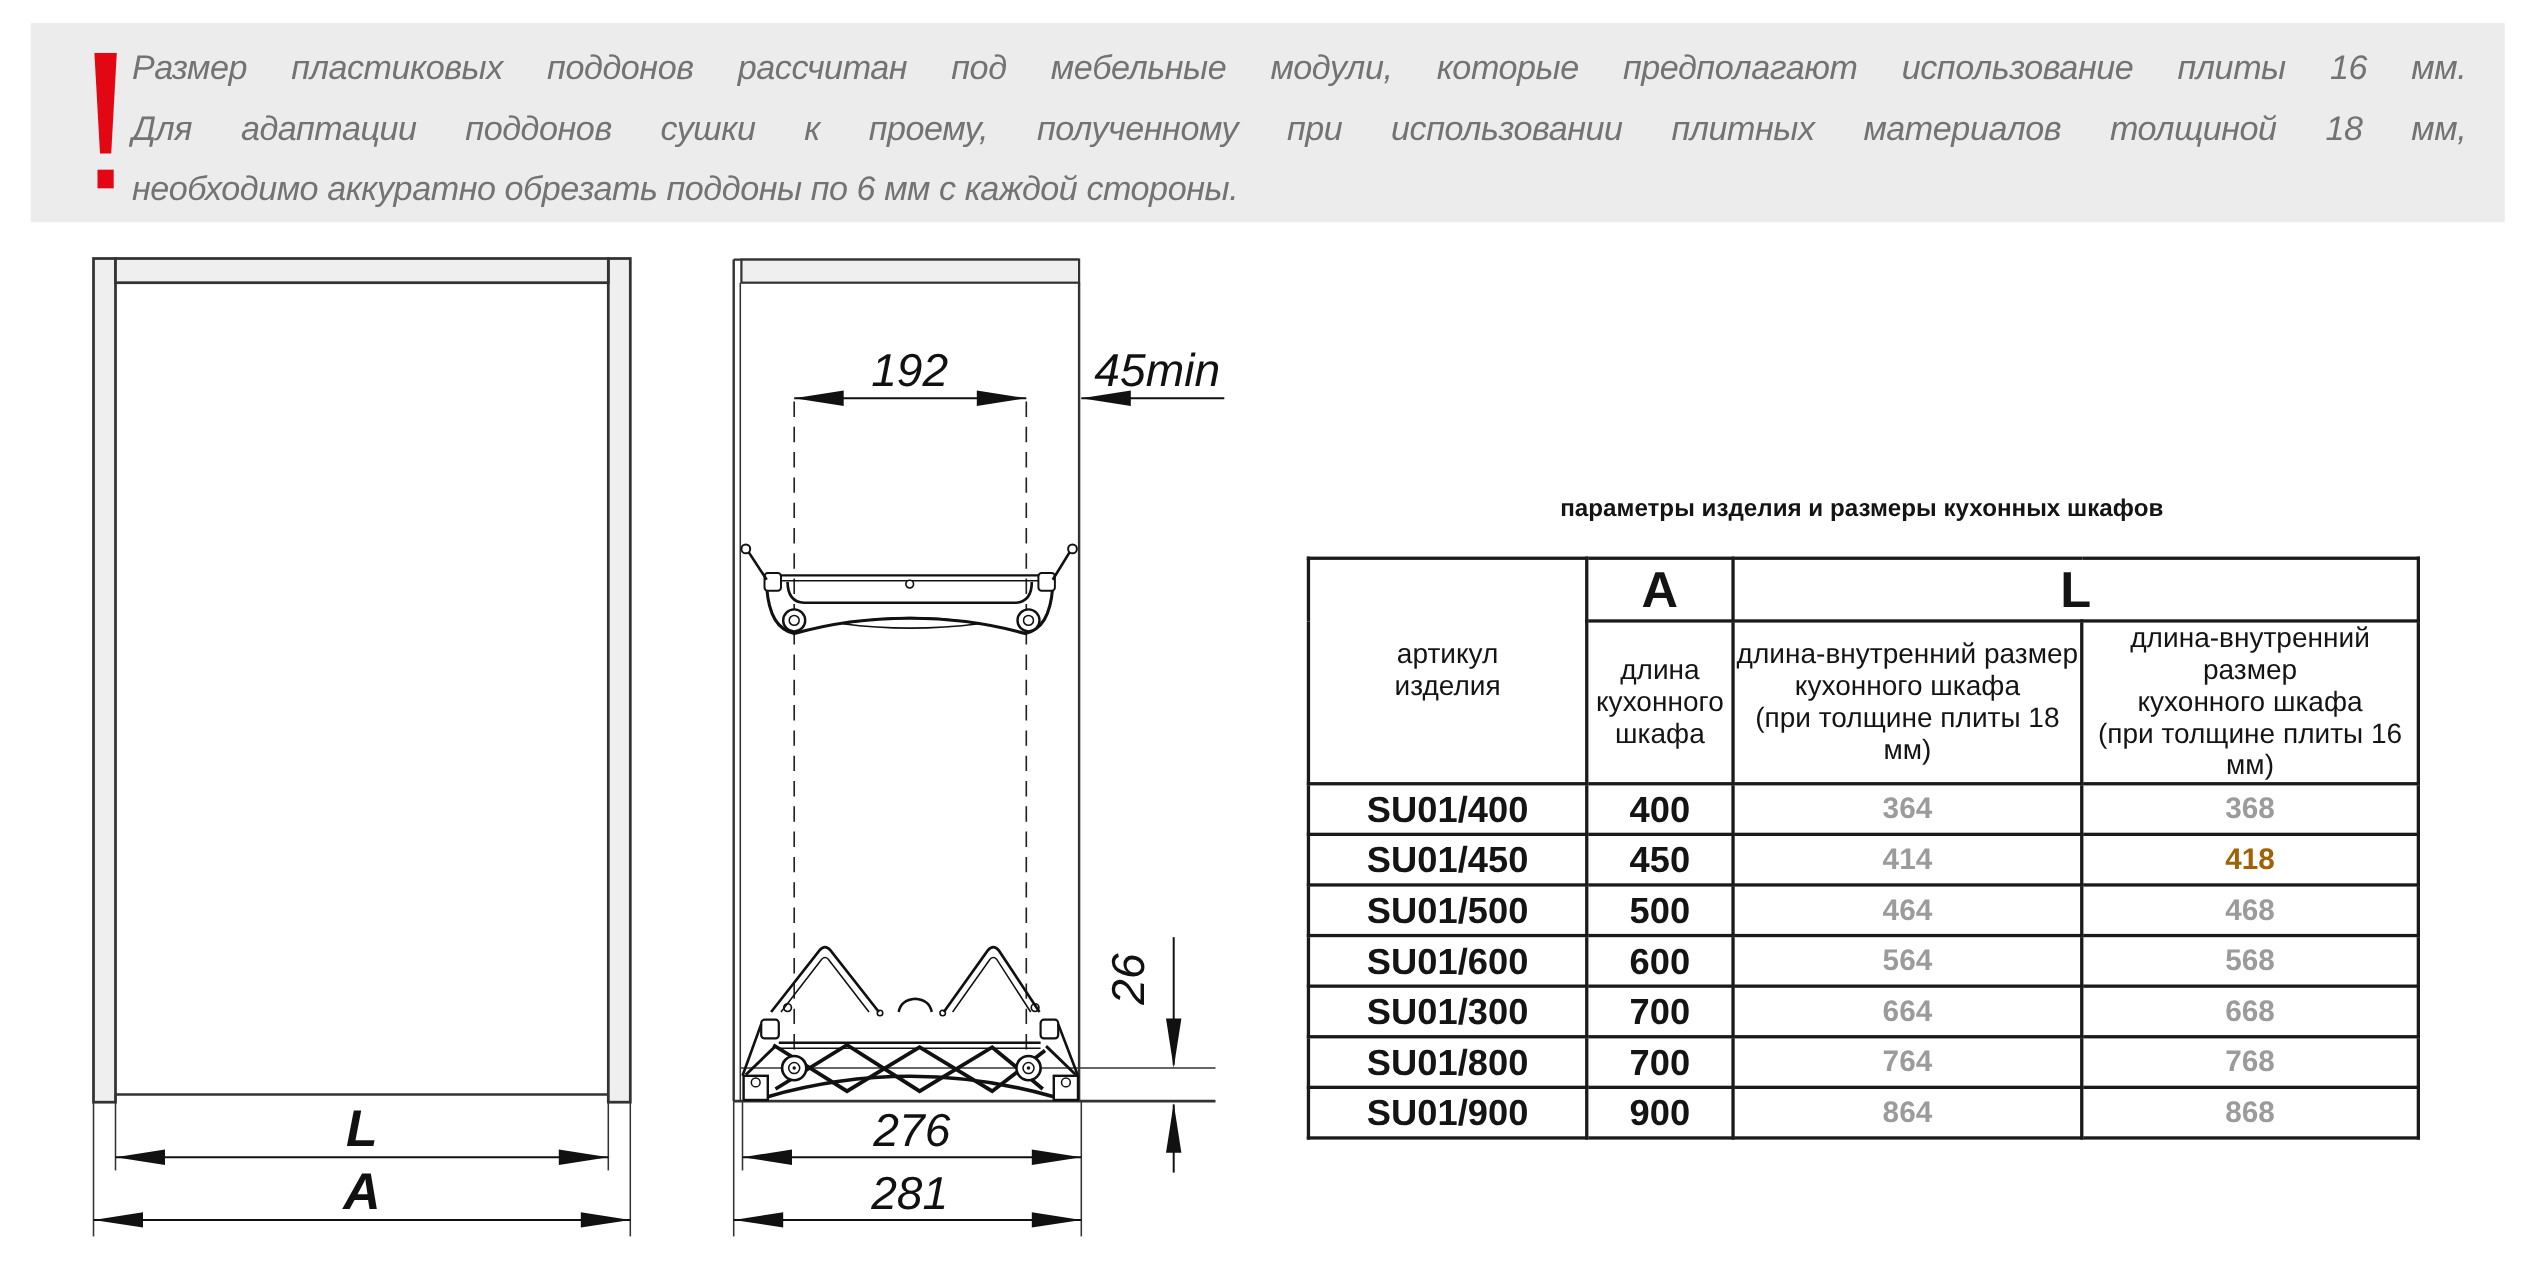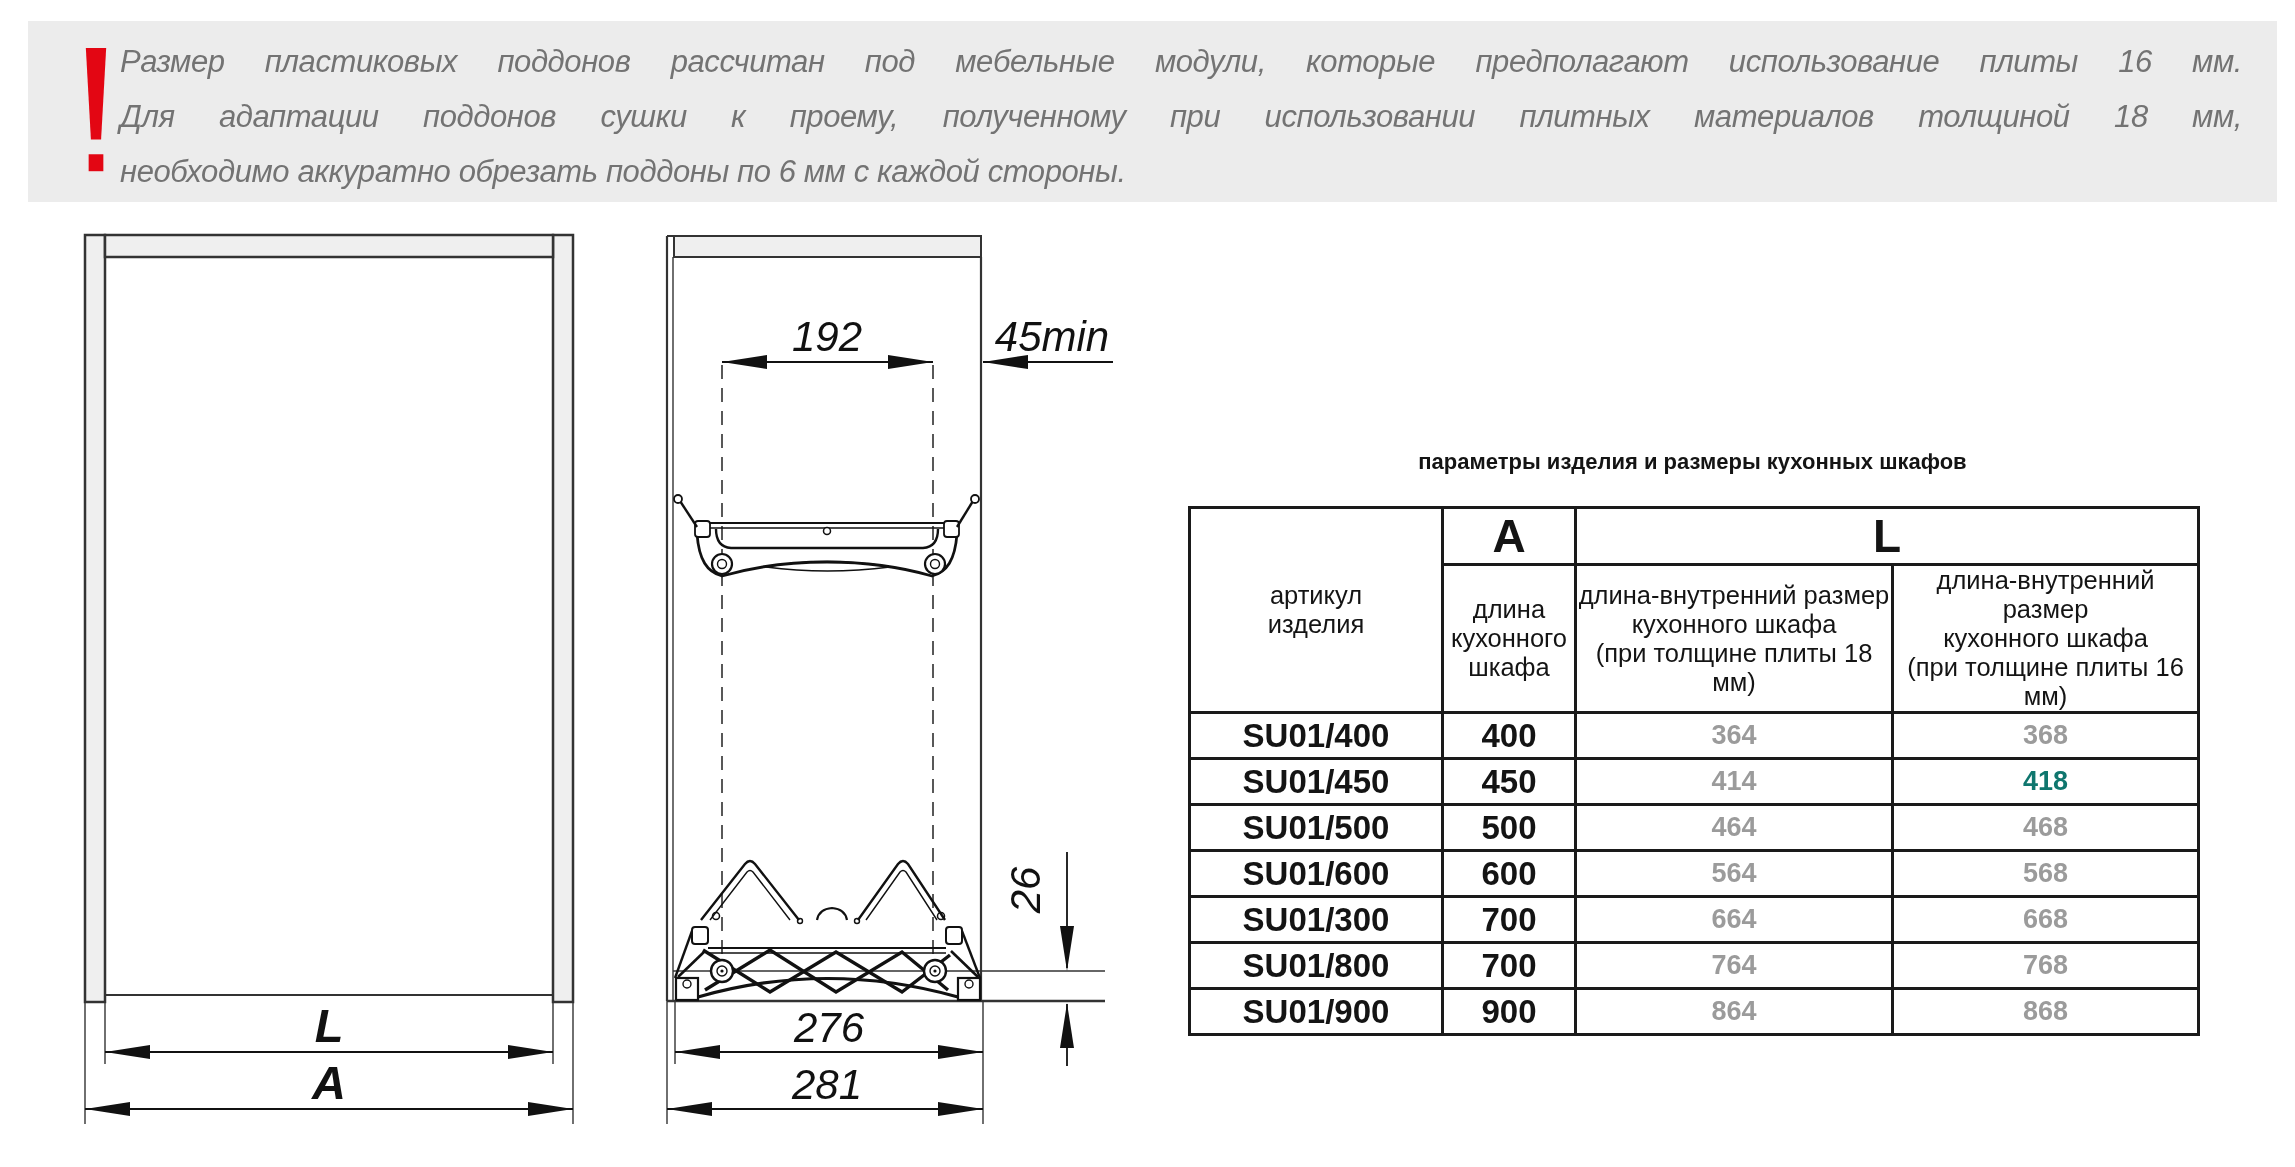--- a/index.html
+++ b/index.html
@@ -213,21 +213,21 @@
     <tr style="height:46px">
       <td class="art">SU01/400</td>
       <td class="aval">400</td>
       <td class="lval" style="color: rgb(155, 155, 155);">364</td>
       <td class="lval" style="color: rgb(155, 155, 155);">368</td>
     </tr>
     <tr style="height:46px">
       <td class="art">SU01/450</td>
       <td class="aval">450</td>
       <td class="lval" style="color: rgb(155, 155, 155);">414</td>
-      <td class="lval" style="color: #0f766e;">418</td>
+      <td class="lval" style="color: #a16207;">418</td>
     </tr>
     <tr style="height:46px">
       <td class="art">SU01/500</td>
       <td class="aval">500</td>
       <td class="lval" style="color: rgb(155, 155, 155);">464</td>
       <td class="lval" style="color: rgb(155, 155, 155);">468</td>
     </tr>
     <tr style="height:46px">
       <td class="art">SU01/600</td>
       <td class="aval">600</td>

